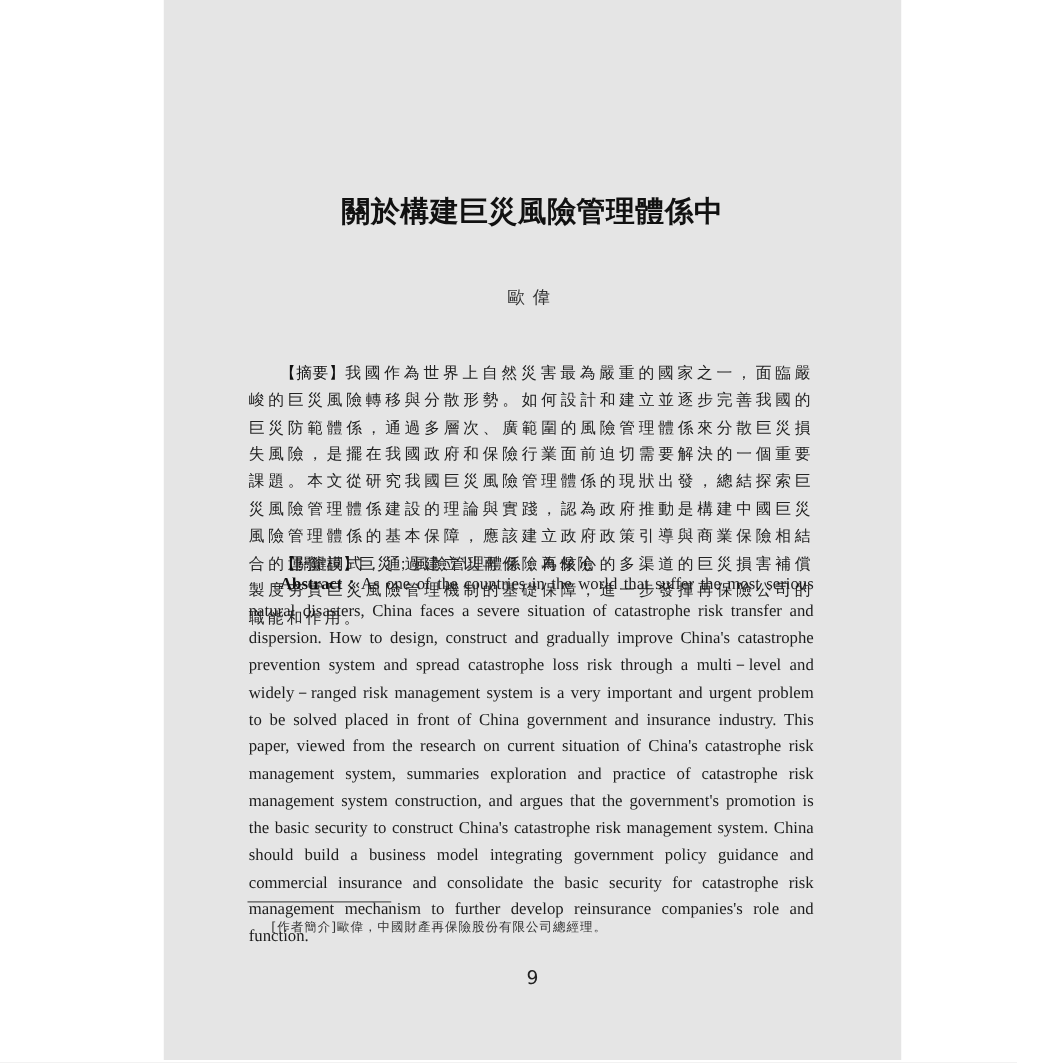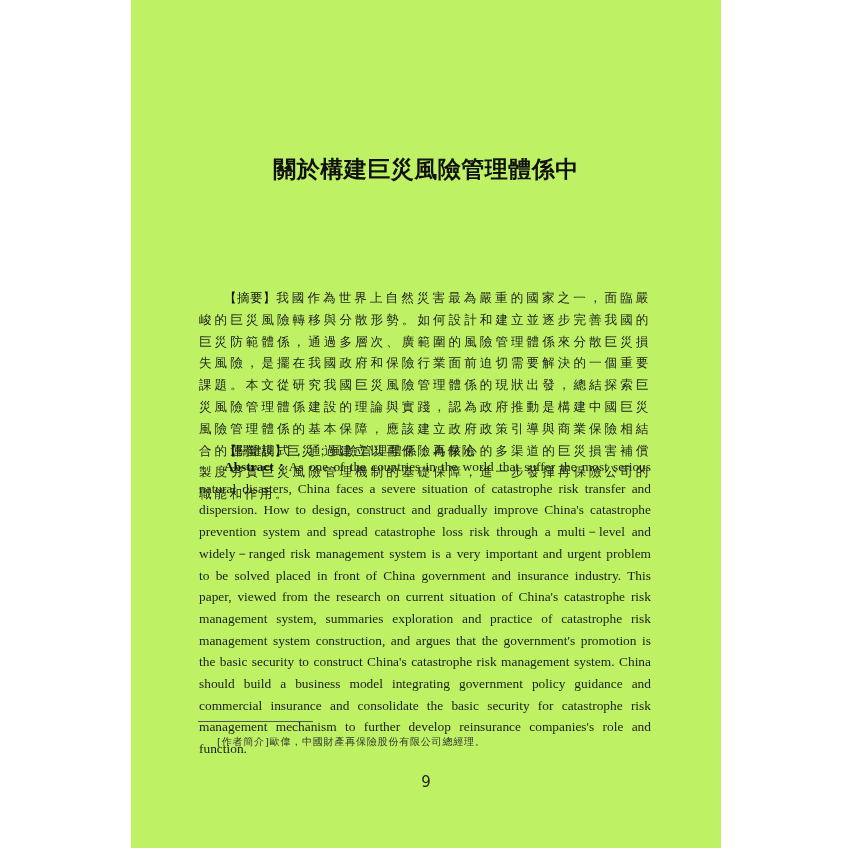--- a/index.html
+++ b/index.html
@@ -2,21 +2,21 @@
 <html><head>
 <meta charset="utf-8">
 <style>
   html, body { margin: 0; padding: 0; }
   body {
     width: 850px; height: 850px; background: #ffffff; position: relative; overflow: hidden;
     font-family: "DejaVu Serif", "Liberation Serif", serif; color: #1a1a1a;
   }
   .page {
     position: absolute; left: 131px; top: 0; width: 590px; height: 848px;
-    background: #bef264;
+    background: #e5e5e5;
   }
   .title {
     position: absolute; left: 0; width: 100%; text-align: center;
     font-family: "DejaVu Serif", serif; font-weight: bold; font-size: 23px;
     letter-spacing: 0.5px; color: #111;
   }
   .title1 { top: 154px; }
   .title2 { top: 193px; }
   .author {
     position: absolute; top: 229px; left: 0; width: 100%; text-align: center;
@@ -52,20 +52,21 @@
   .page-number {
     position: absolute; left: 0; width: 100%; top: 773px; text-align: center;
     font-family: "DejaVu Sans", "Liberation Sans", sans-serif; font-size: 15px; color: #222;
   }
 </style>
 </head>
 <body>
 
 <div class="page">
   <div class="title title1">關於構建巨災風險管理體係中</div>
+  <div class="author">歐偉</div>
 
   <div class="block cn-abstract indent">
     <span class="lead">【摘要】</span><span>我國作為世界上自然災害最為嚴重的國家之一，面臨嚴峻的巨災風險轉移與分散形勢。如何設計和建立並逐步完善我國的巨災防範體係，通過多層次、廣範圍的風險管理體係來分散巨災損失風險，是擺在我國政府和保險行業面前迫切需要解決的一個重要課題。本文從研究我國巨災風險管理體係的現狀出發，總結探索巨災風險管理體係建設的理論與實踐，認為政府推動是構建中國巨災風險管理體係的基本保障，應該建立政府政策引導與商業保險相結合的運營模式，通過建立以再保險為核心的多渠道的巨災損害補償製度夯實巨災風險管理機制的基礎保障，進一步發揮再保險公司的職能和作用。</span>
   </div>
 
   <div class="block cn-keywords" style="top:440px;">
     <span class="lead">【關鍵詞】</span><span>巨災；風險管理體係；再保險</span>
   </div>
 
   <div class="block en-abstract indent" style="top:456px;">

